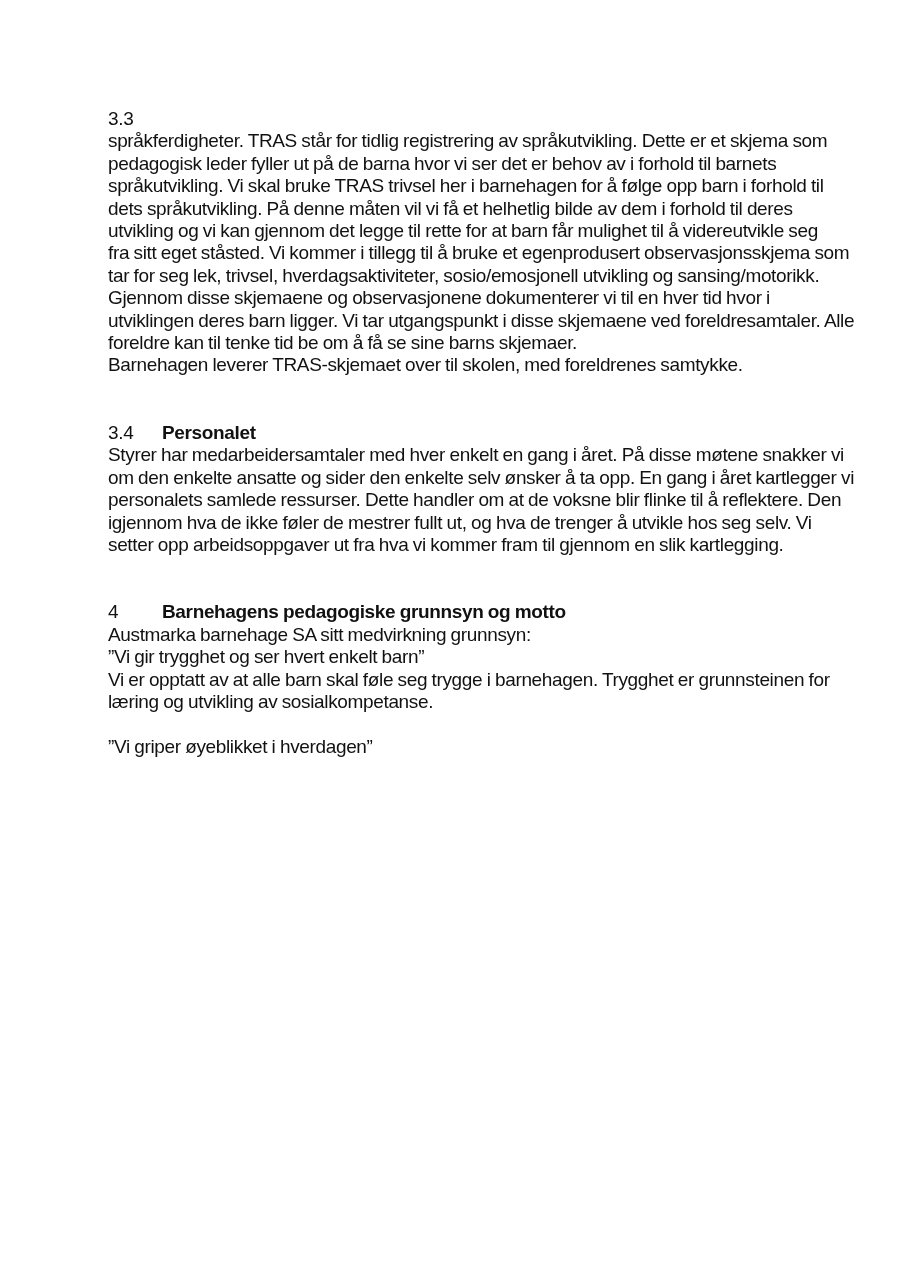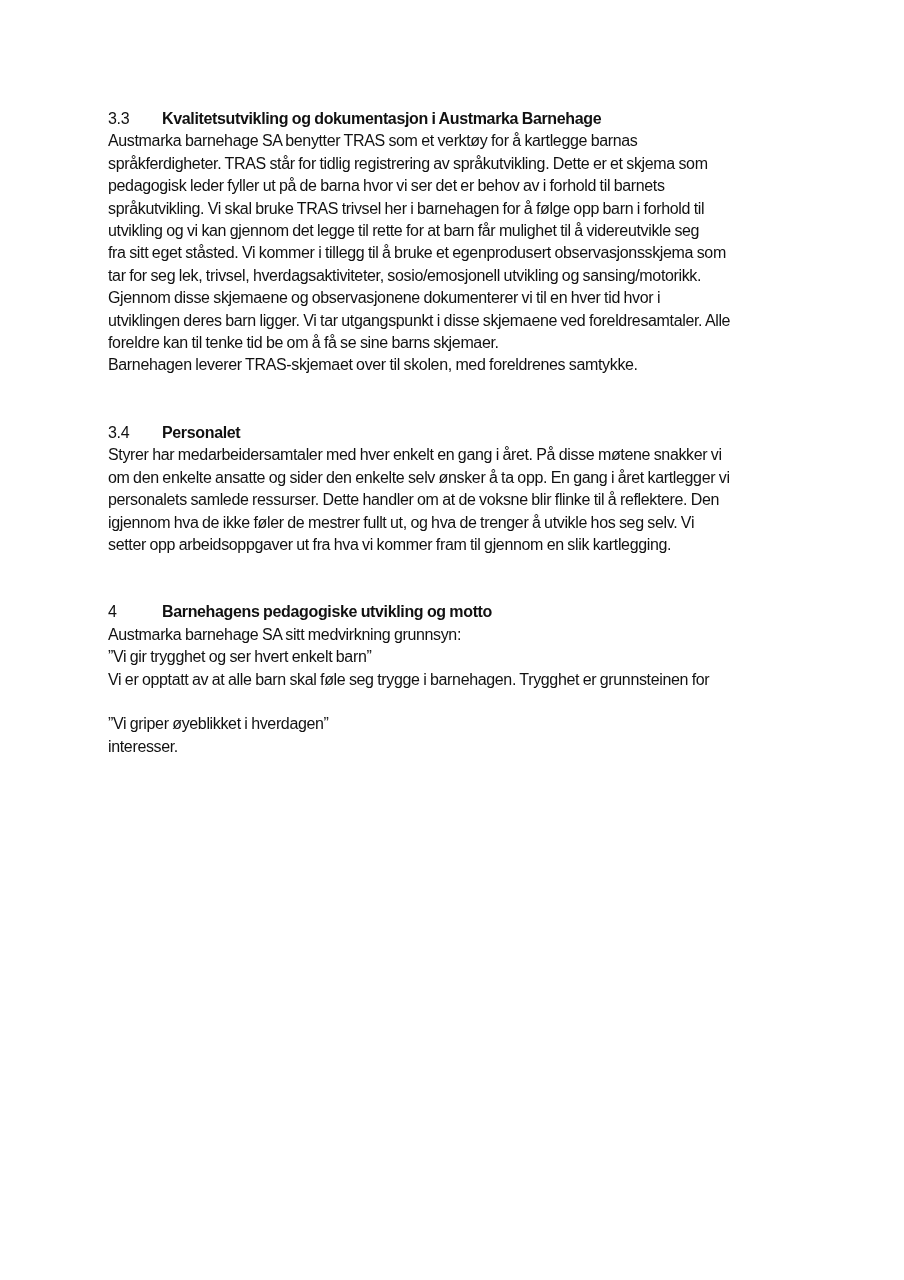--- a/index.html
+++ b/index.html
@@ -13,21 +13,21 @@
       position: relative;
       overflow: hidden;
       font-family: "Liberation Sans", sans-serif;
       color: #111111;
     }
     .page {
       position: absolute;
       left: 108px;
       top: 108px;
       width: 700px;
-      font-size: 16px;
+      font-size: 19px;
       line-height: 22.4px;
       letter-spacing: -0.35px;
       word-spacing: -0.5px;
     }
     .section {
       margin: 0;
     }
     .heading {
       display: flex;
       white-space: nowrap;
@@ -51,27 +51,26 @@
     }
   </style>
 </head>
 <body>
 
 <div class="page">
 
   <div class="section">
     <div class="heading">
       <span class="num">3.3</span>
-      <span class="title">Kvalitetsutvikling og dokumentasjon i Austmarka Barnehage</span>
     </div>
     <div class="body">
-      <div class="line">Austmarka barnehage SA benytter TRAS som et verktøy for å kartlegge barnas</div>
       <div class="line">språkferdigheter. TRAS står for tidlig registrering av språkutvikling. Dette er et skjema som</div>
       <div class="line">pedagogisk leder fyller ut på de barna hvor vi ser det er behov av i forhold til barnets</div>
       <div class="line">språkutvikling. Vi skal bruke TRAS trivsel her i barnehagen for å følge opp barn i forhold til</div>
+      <div class="line">dets språkutvikling. På denne måten vil vi få et helhetlig bilde av dem i forhold til deres</div>
       <div class="line">utvikling og vi kan gjennom det legge til rette for at barn får mulighet til å videreutvikle seg</div>
       <div class="line">fra sitt eget ståsted. Vi kommer i tillegg til å bruke et egenprodusert observasjonsskjema som</div>
       <div class="line">tar for seg lek, trivsel, hverdagsaktiviteter, sosio/emosjonell utvikling og sansing/motorikk.</div>
       <div class="line">Gjennom disse skjemaene og observasjonene dokumenterer vi til en hver tid hvor i</div>
       <div class="line">utviklingen deres barn ligger. Vi tar utgangspunkt i disse skjemaene ved foreldresamtaler. Alle</div>
       <div class="line">foreldre kan til tenke tid be om å få se sine barns skjemaer.</div>
       <div class="line">Barnehagen leverer TRAS-skjemaet over til skolen, med foreldrenes samtykke.</div>
     </div>
   </div>
 
@@ -89,25 +88,25 @@
       <div class="line">igjennom hva de ikke føler de mestrer fullt ut, og hva de trenger å utvikle hos seg selv. Vi</div>
       <div class="line">setter opp arbeidsoppgaver ut fra hva vi kommer fram til gjennom en slik kartlegging.</div>
     </div>
   </div>
 
   <div class="gap-large"></div>
 
   <div class="section">
     <div class="heading">
       <span class="num">4</span>
-      <span class="title">Barnehagens pedagogiske utvikling og motto</span>
+      <span class="title">Barnehagens pedagogiske grunnsyn og motto</span>
     </div>
     <div class="body">
       <div class="line">Austmarka barnehage SA sitt medvirkning grunnsyn:</div>
       <div class="line">”Vi gir trygghet og ser hvert enkelt barn”</div>
       <div class="line">Vi er opptatt av at alle barn skal føle seg trygge i barnehagen. Trygghet er grunnsteinen for</div>
+      <div class="line">læring og utvikling av sosialkompetanse.</div>
       <div class="gap-blank"></div>
       <div class="line">”Vi griper øyeblikket i hverdagen”</div>
-      <div class="line">interesser.</div>
     </div>
   </div>
 
 </div>
 
 </body></html>

